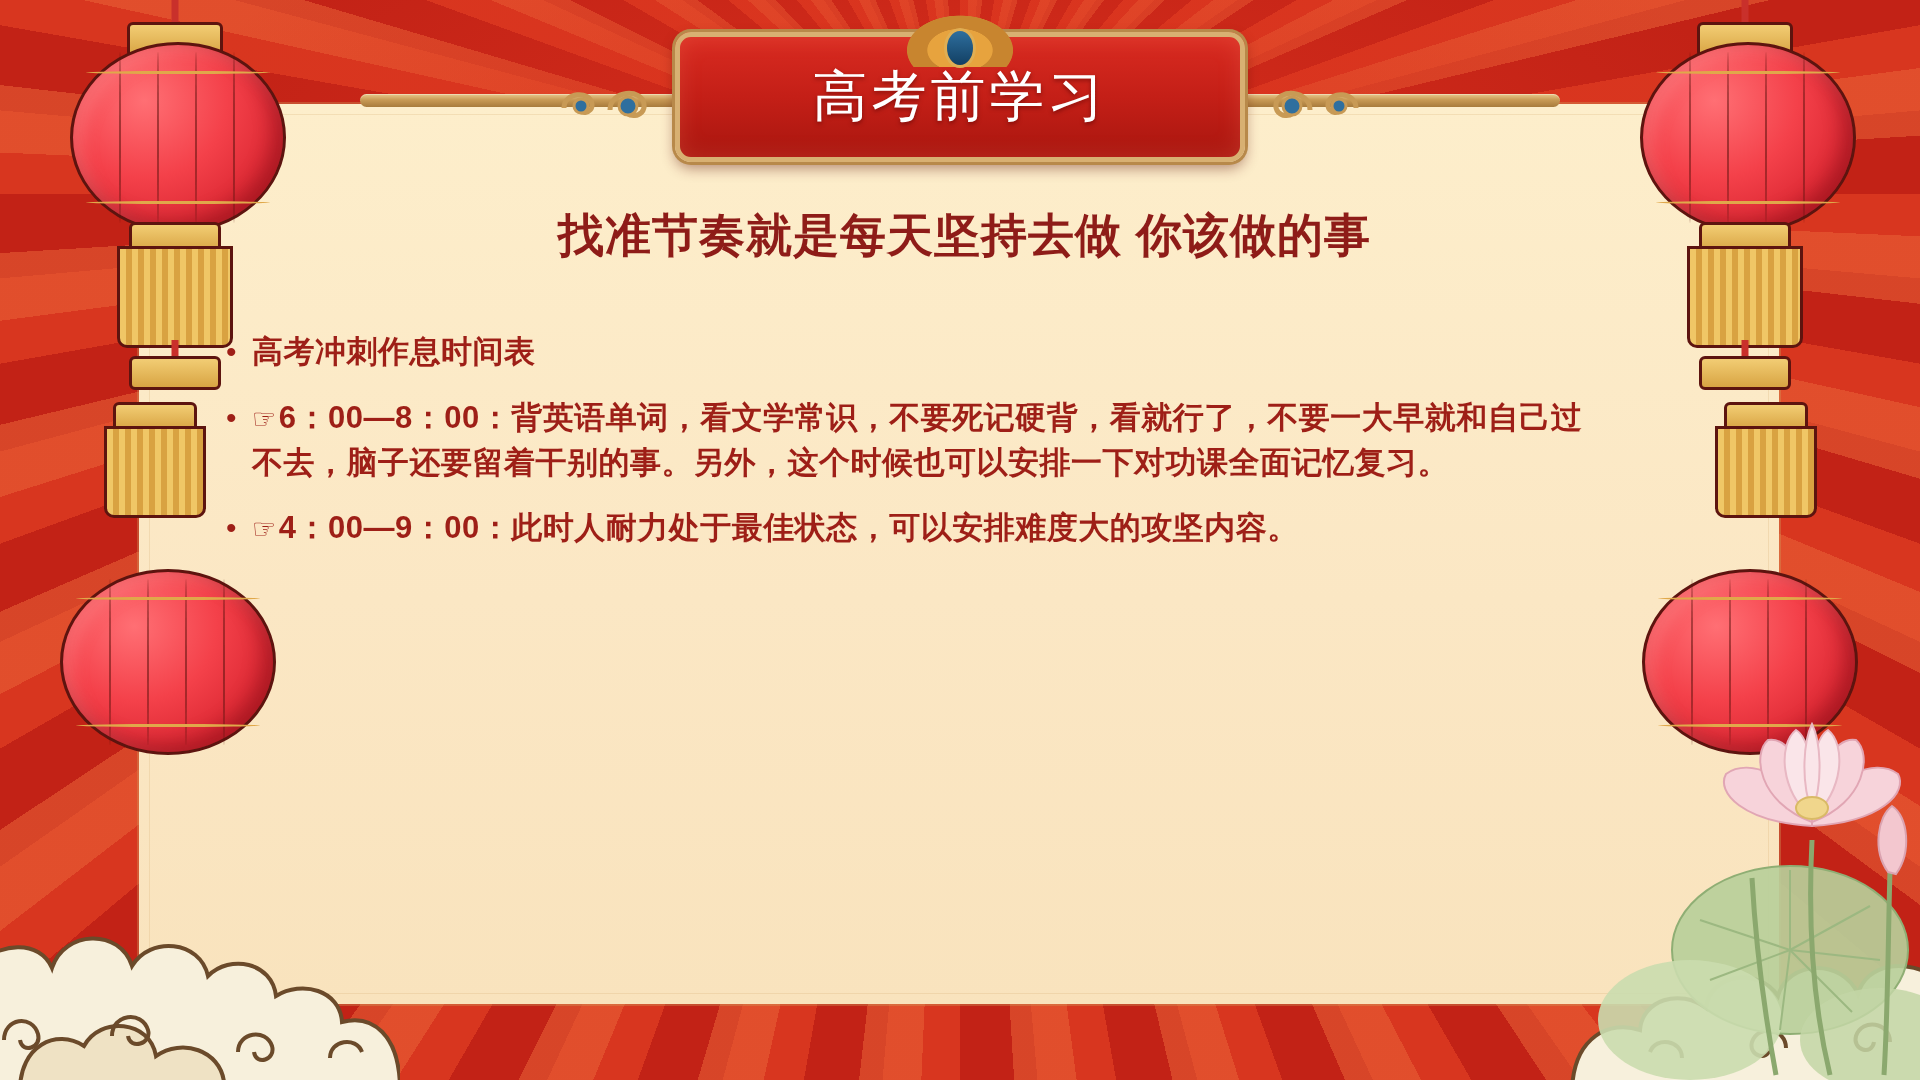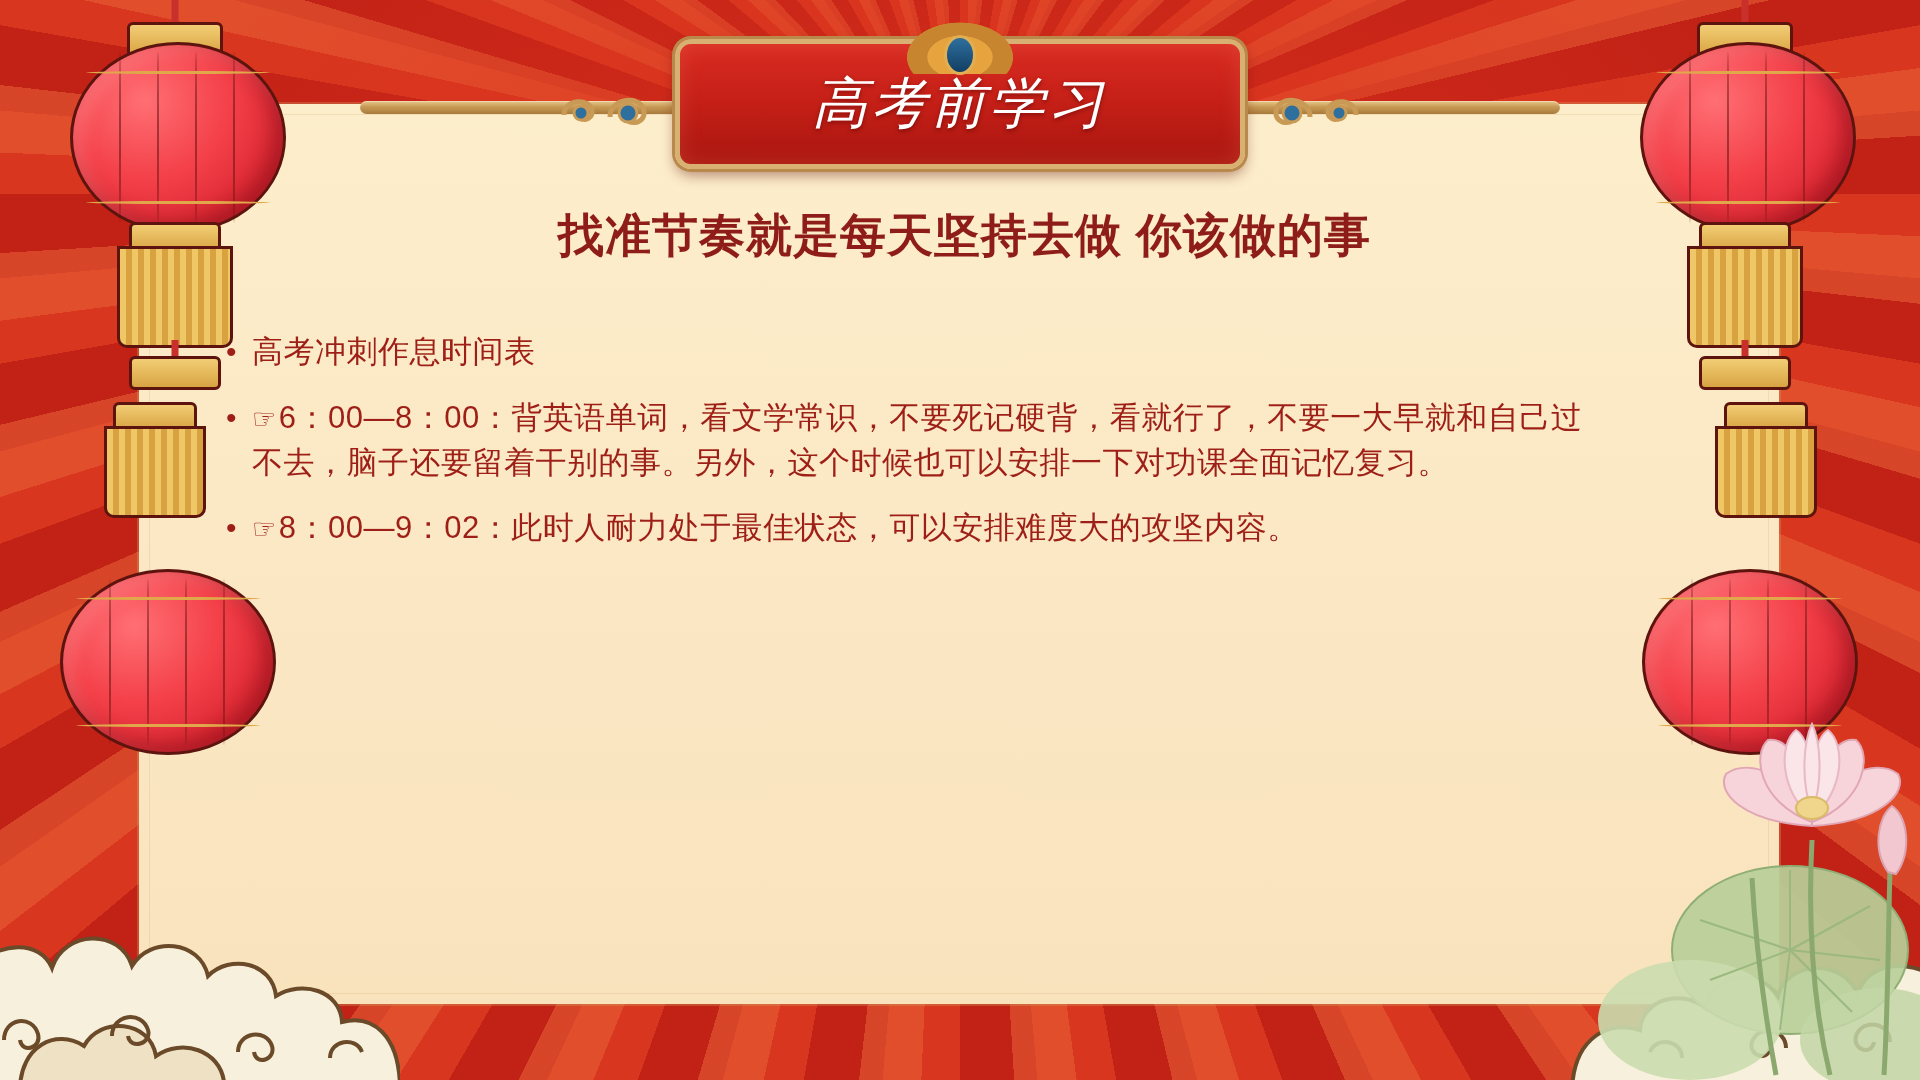--- a/index.html
+++ b/index.html
@@ -29,21 +29,21 @@
 
   
   .panel{
     position:absolute;left:139px;top:104px;width:1640px;height:900px;
     background:linear-gradient(180deg,#fdeecb 0%,#fbe7c4 55%,#f9e3bd 100%);
     box-shadow:0 0 0 2px rgba(205,160,95,.35);
   }
   .panel-inner-line{position:absolute;inset:10px;border:1px solid rgba(206,162,96,.20);}
 
   
-  .plaque-wrap{position:absolute;left:360px;top:33px;width:1200px;height:140px;font-style:italic;}
+  .plaque-wrap{position:absolute;left:360px;top:26px;width:1200px;height:140px;}
   .bar{position:absolute;top:68px;height:13px;
        background:linear-gradient(180deg,#e8c98c,#c89a55 45%,#a87b3c);
        border-radius:7px;box-shadow:0 1px 0 rgba(255,255,255,.35) inset;}
   .bar.left{left:0;width:470px;}
   .bar.right{right:0;width:470px;}
 
   .plaque{
     position:absolute;left:50%;top:6px;transform:translateX(-50%);
     width:560px;height:120px;border-radius:16px;
     background:linear-gradient(180deg,#d92b21 0%,#c41f17 50%,#a9160f 100%);
@@ -75,21 +75,21 @@
   
   .subtitle{
     position:absolute;left:9px;right:0;top:205px;text-align:center;
     color:#8e1c18;font-size:46px;font-weight:700;letter-spacing:1px;
   }
 
   
   .body{position:absolute;left:226px;top:330px;width:1370px;color:#9e1f17;}
   .bullet{display:flex;align-items:flex-start;margin-bottom:22px;}
   .dot{flex:0 0 auto;width:26px;color:#9e1f17;font-size:30px;line-height:44px;}
-  .btext{font-size:31px;line-height:43px;font-weight:400;letter-spacing:.5px;}
+  .btext{font-size:31px;line-height:43px;font-weight:700;letter-spacing:.5px;}
   .hand{font-size:27px;margin-right:2px;}
 
   
   .lantern{position:absolute;}
   .lan-body{
     position:relative;border-radius:50%;
     background:radial-gradient(ellipse at 34% 30%, #ff6f74 0%, #f4414a 42%, #d8242f 78%, #bb1b26 100%);
     border:3px solid #5d140f;
     box-shadow:inset -10px -8px 18px rgba(120,10,20,.45), inset 10px 8px 16px rgba(255,170,170,.30);
   }
@@ -154,21 +154,21 @@
     <div class="bullet">
       <span class="dot">•</span>
       <span class="btext">高考冲刺作息时间表</span>
     </div>
     <div class="bullet">
       <span class="dot">•</span>
       <span class="btext"><span class="hand">☞</span><span>6：00—8：00：背英语单词，看文学常识，不要死记硬背，看就行了，不要一大早就和自己过不去，脑子还要留着干别的事。另外，这个时候也可以安排一下对功课全面记忆复习。</span></span>
     </div>
     <div class="bullet">
       <span class="dot">•</span>
-      <span class="btext"><span class="hand">☞</span><span>8：00—9：02：此时人耐力处于最佳状态，可以安排难度大的攻坚内容。</span></span>
+      <span class="btext"><span class="hand">☞</span><span>4：00—9：00：此时人耐力处于最佳状态，可以安排难度大的攻坚内容。</span></span>
     </div>
   </div>
 
   <div class="lantern" style="left:60px;top:0px;width:230px;height:470px;">
     <div class="cord" style="top:0;height:30px;"></div>
     <div class="cap" style="top:22px;width:90px;height:30px;"></div>
     <div class="lan-body" style="left:10px;top:42px;width:210px;height:185px;">
       <div class="rib" style="left:22%;width:0;"></div>
       <div class="rib" style="left:40%;width:0;"></div>
       <div class="rib" style="left:58%;width:0;"></div>

